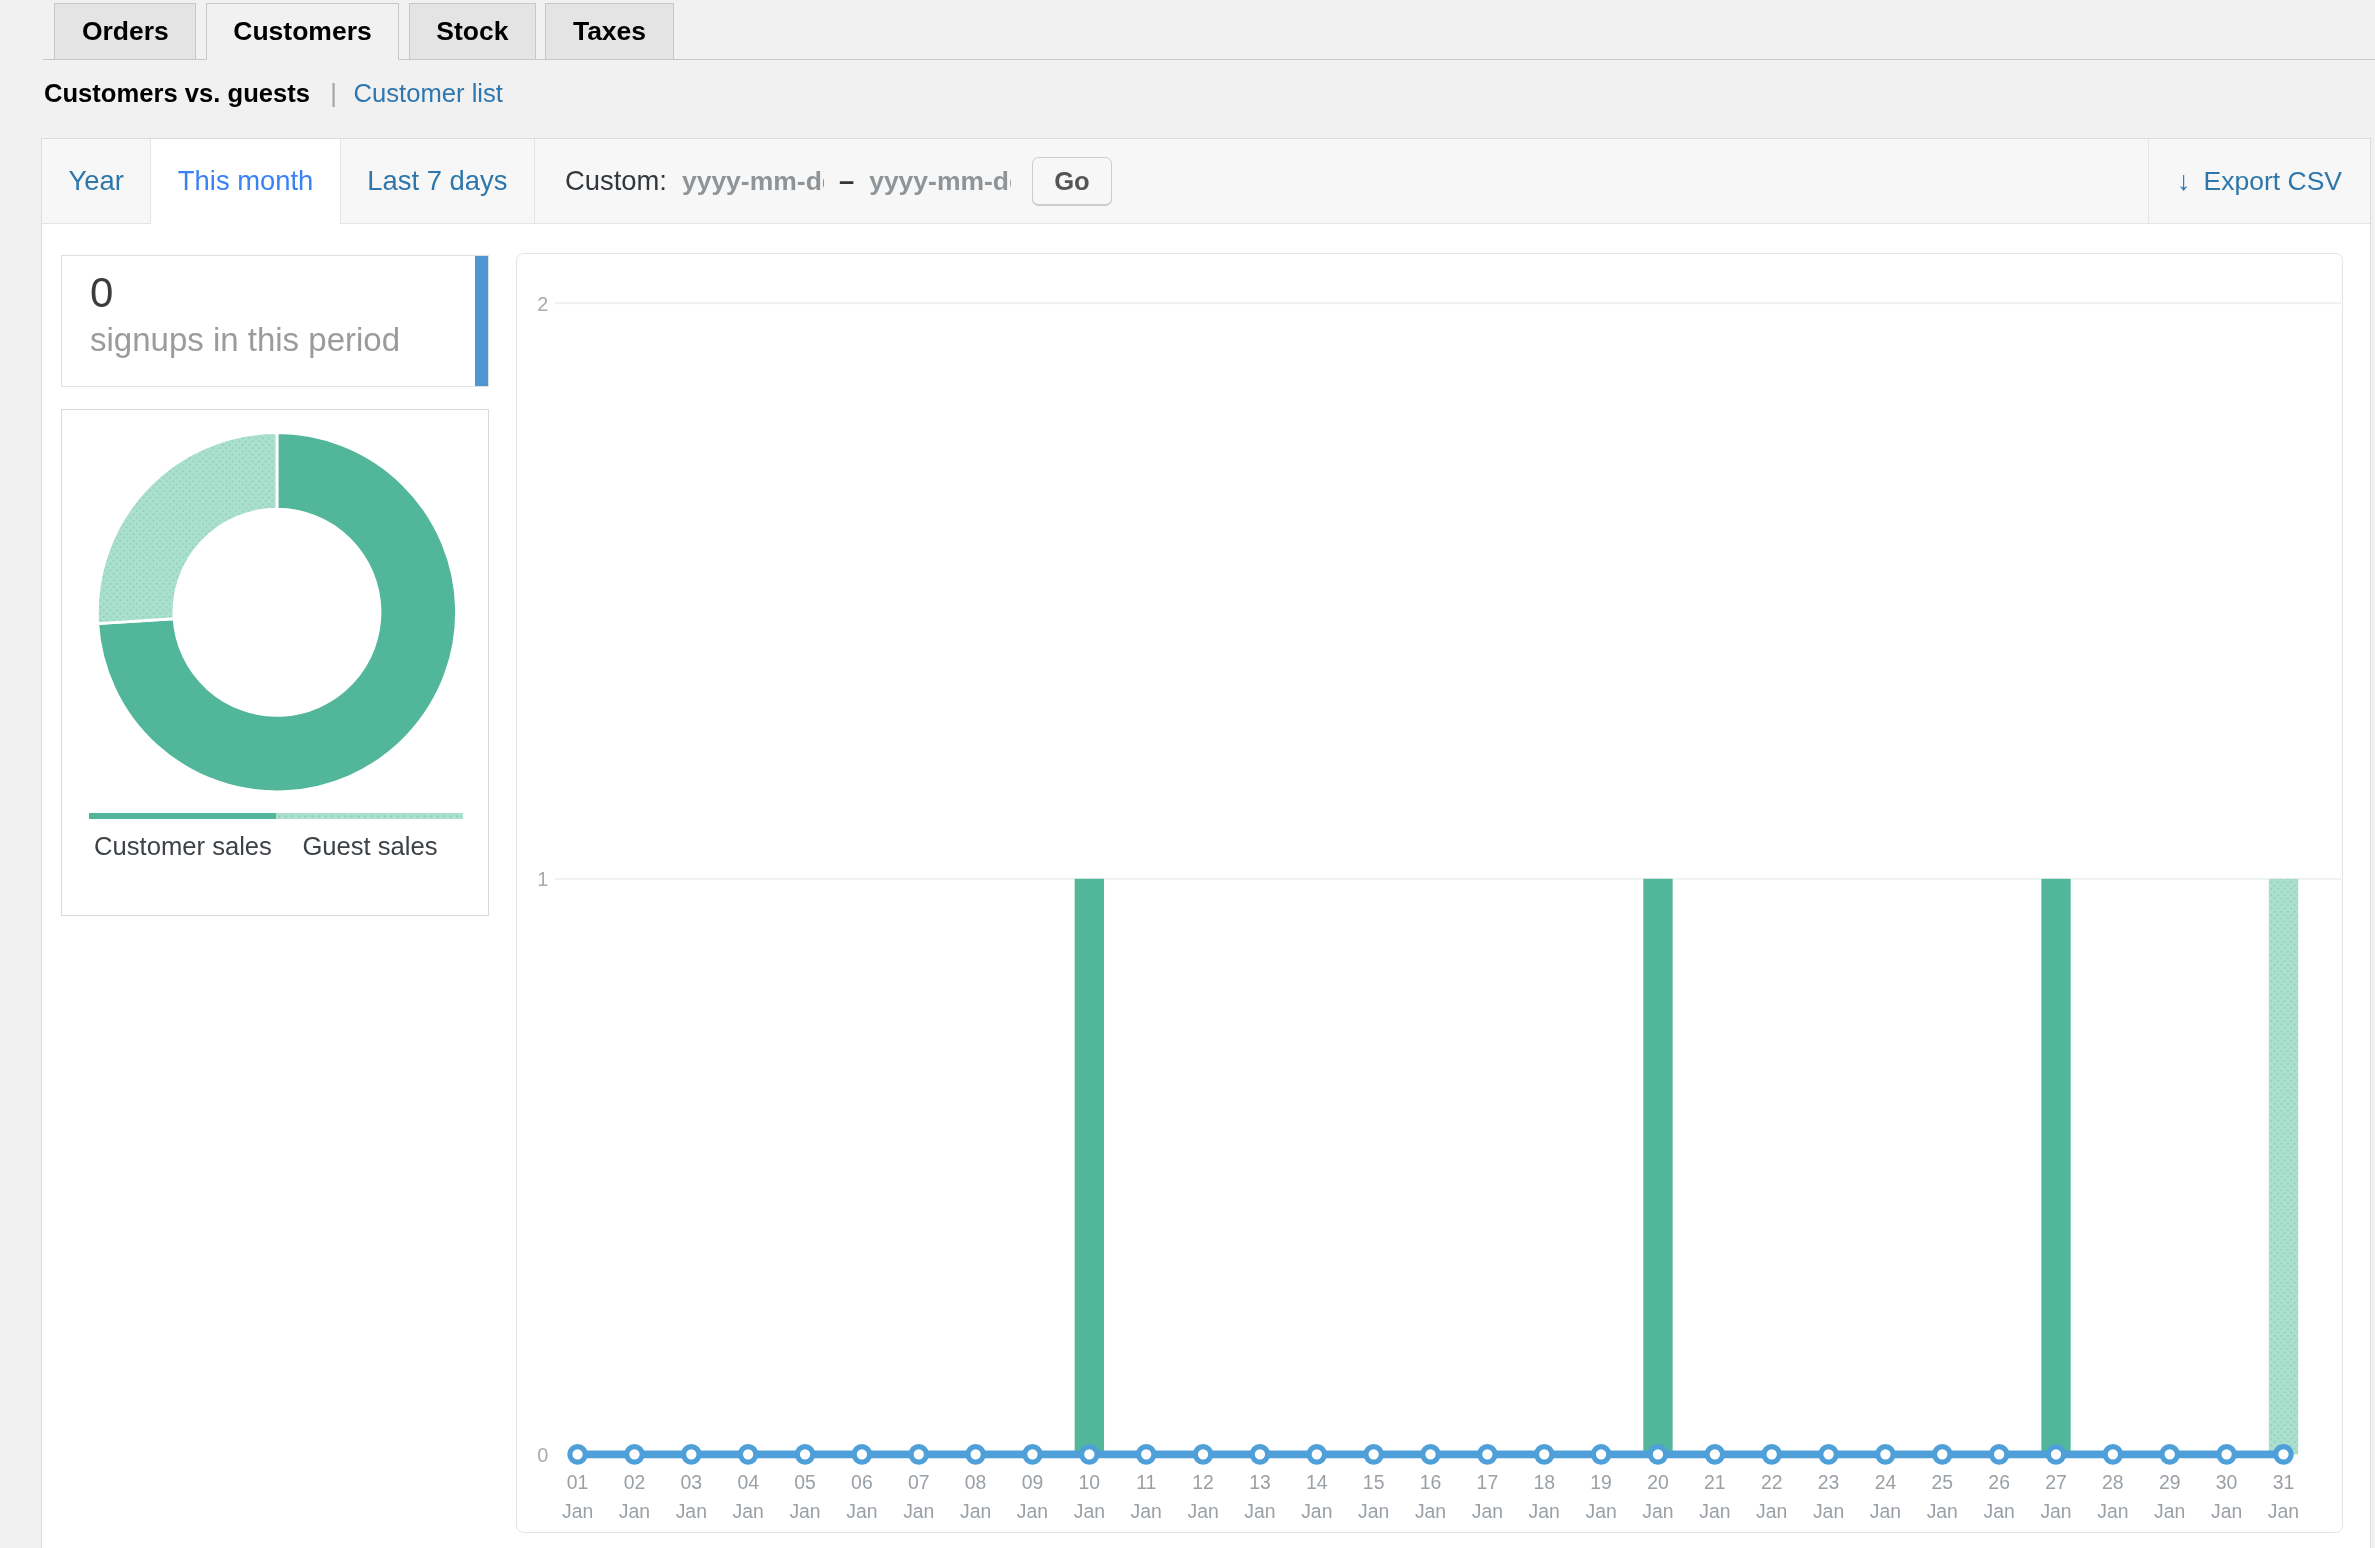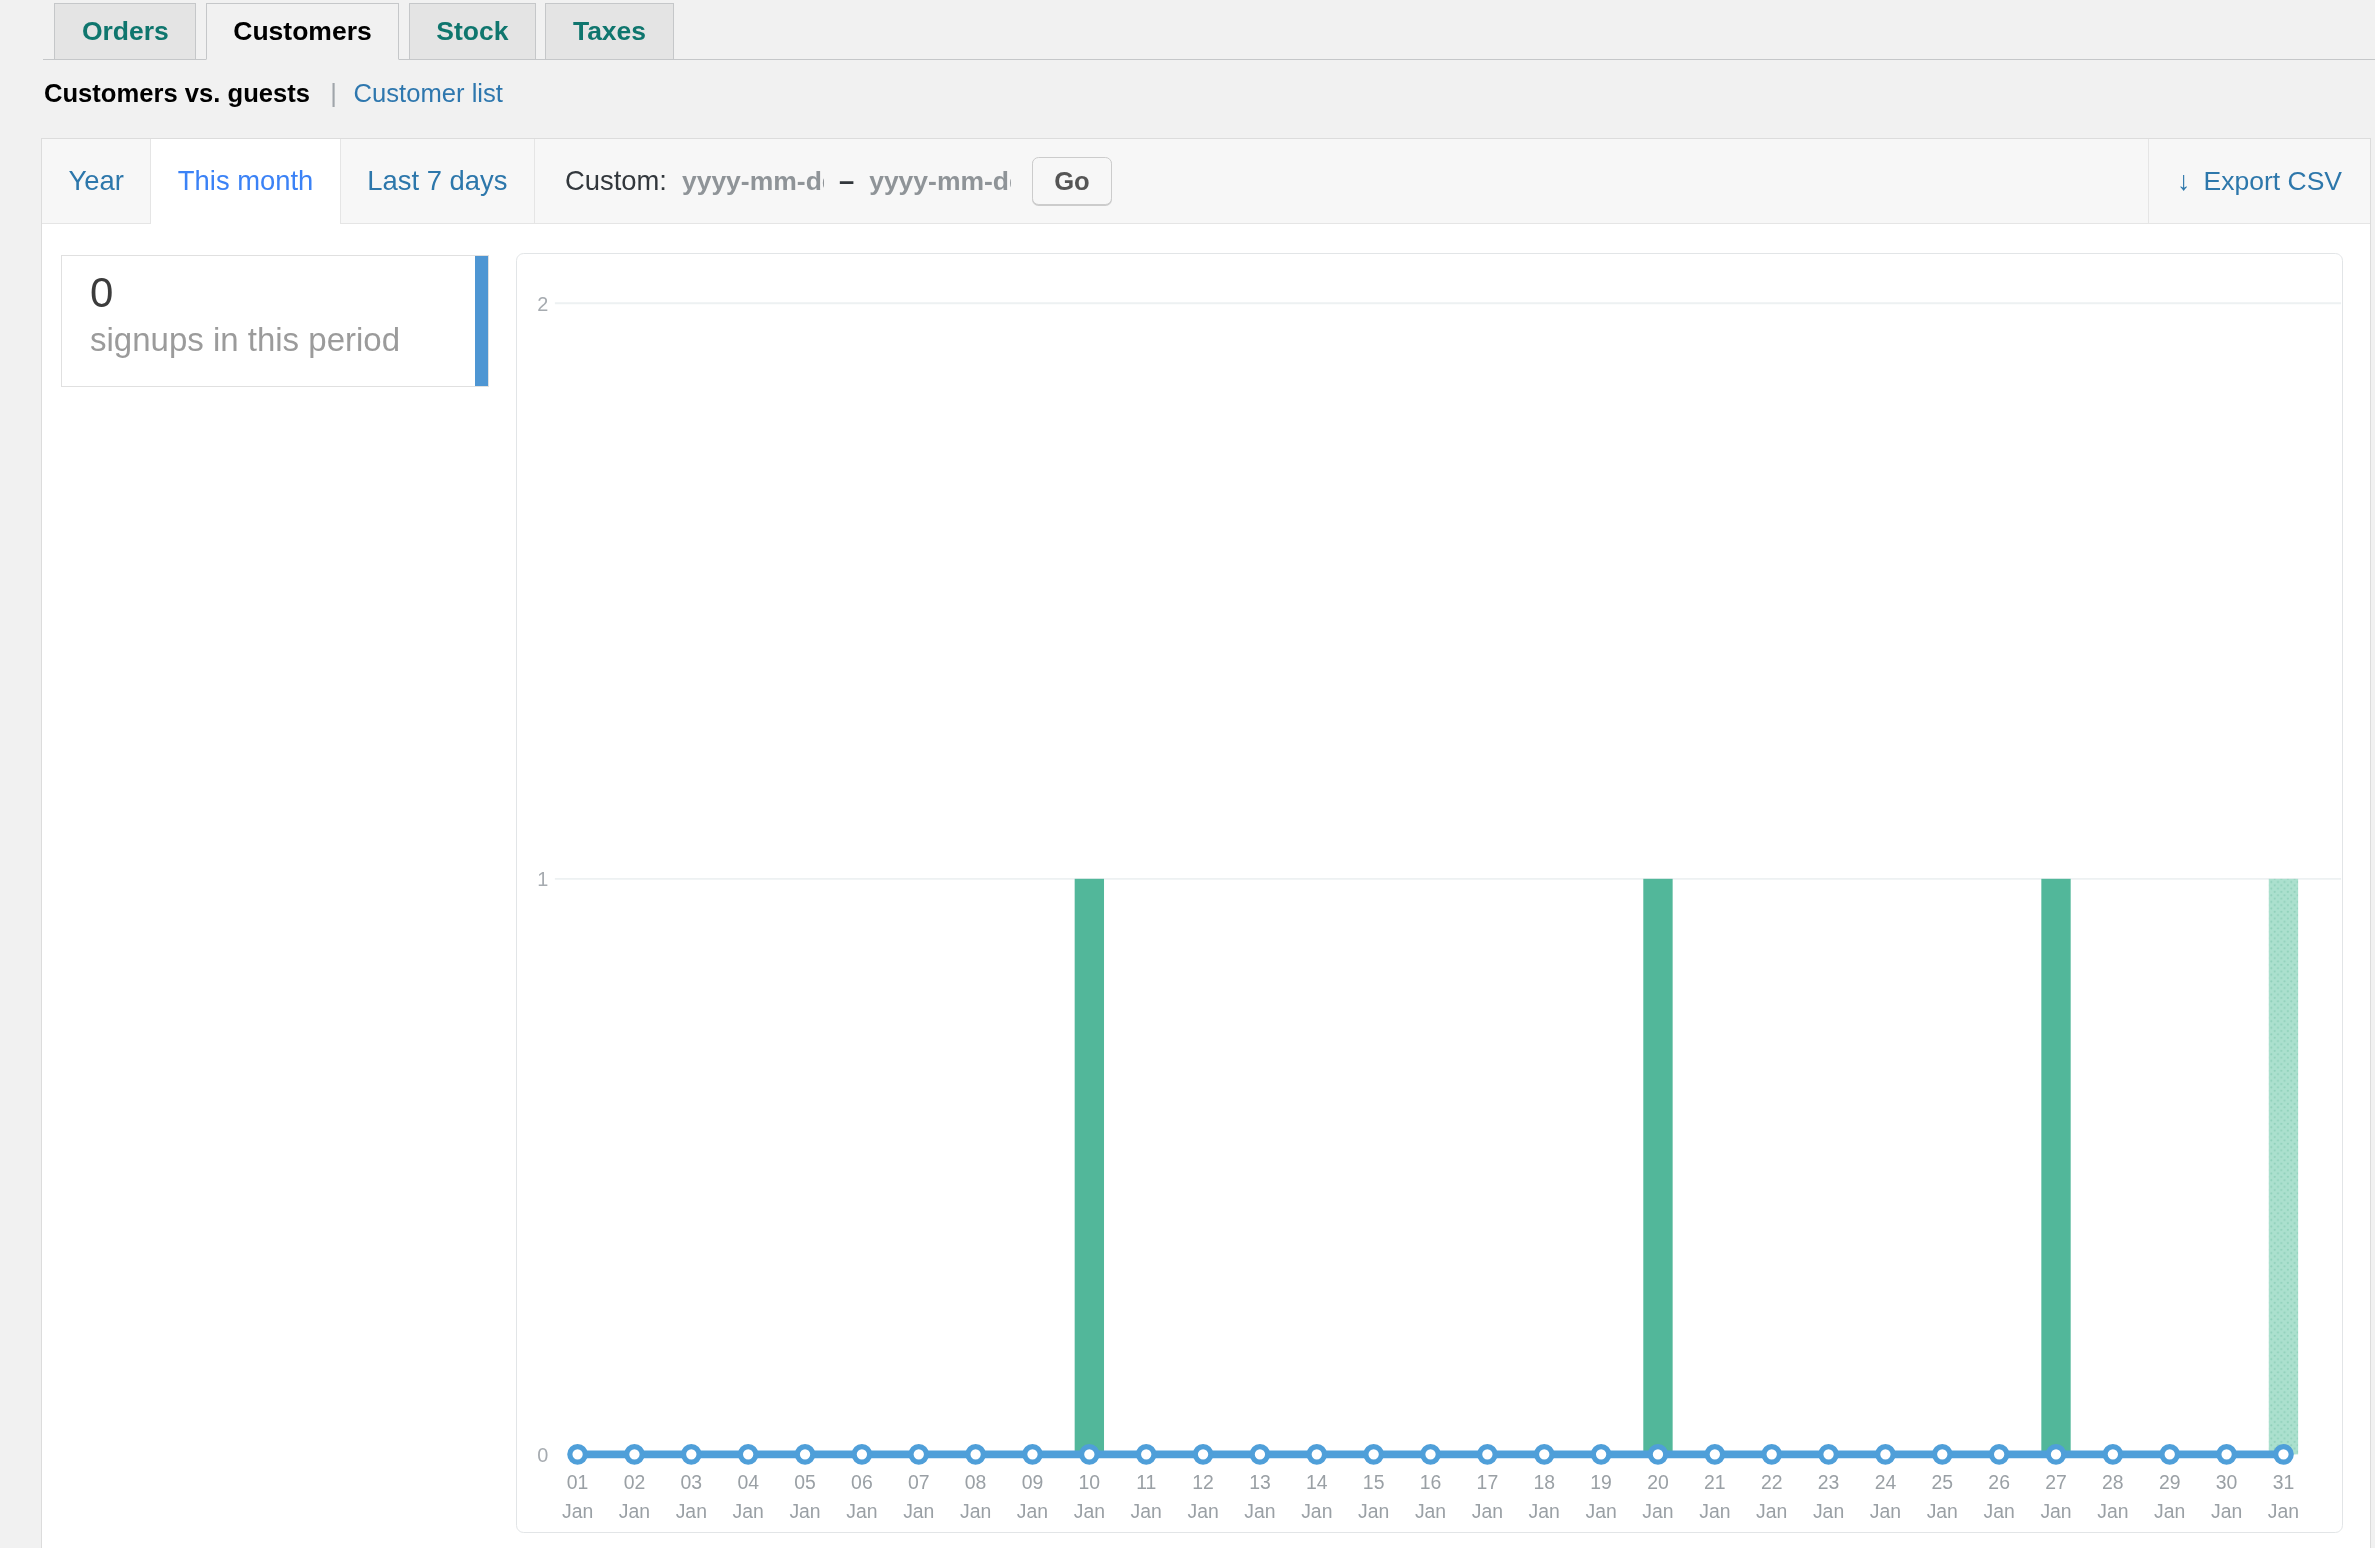--- a/index.html
+++ b/index.html
@@ -4,21 +4,21 @@
 <style>
   * { margin:0; padding:0; box-sizing:border-box; }
   html,body { background:#f1f1f1; }
   body { font-family:"Liberation Sans", sans-serif; }
   .page { position:relative; width:2375px; height:1548px; background:#f1f1f1; overflow:hidden; }
 
   
   .nav-tab-wrapper { position:absolute; top:0; left:43px; right:0; height:60px;
     display:flex; align-items:flex-end; border-bottom:0.9px solid #c5c7c9; }
   .nav-tab { display:inline-block; margin:0 9.5px -0.9px 0; padding:0 26.5px; line-height:55px;
-    font-size:26.5px; font-weight:bold; color:#0f766e; background:#e4e4e4;
+    font-size:26.5px; font-weight:bold; color:#000000; background:#e4e4e4;
     border:0.9px solid #c5c7c9; border-bottom:0.9px solid #c5c7c9; cursor:pointer; white-space:nowrap; }
   .nav-tab:first-child { margin-left:11.4px; }
   .nav-tab.active { background:#f1f1f1; border-bottom:0.9px solid #f1f1f1; color:#000; }
 
   
   .subnav { position:absolute; top:79px; left:44px; font-size:25.6px; color:#444; white-space:nowrap; }
   .subnav .current { font-weight:bold; color:#000; }
   .subnav .sep { color:#a0a5aa; margin:0 9.5px 0 13.2px; }
   .subnav a { color:#2e77ae; text-decoration:none; cursor:pointer; }
 
@@ -105,20 +105,39 @@
     </div>
 
     <div class="content">
 
       <div class="stat-box">
         <div class="stat-value">0</div>
         <div class="stat-label">signups in this period</div>
         <div class="stat-accent" style="background: rgb(78, 150, 211);"></div>
       </div>
 
+      <div class="donut-box">
+        <svg id="donut-svg" width="428" height="397" viewBox="0 0 452 420">
+            <defs>
+              <pattern id="dots-donut" width="7" height="7" patternUnits="userSpaceOnUse">
+                <rect x="0" y="0" width="7" height="7" fill="#abe0ce"></rect>
+                <circle cx="1.8" cy="1.8" r="1.1" fill="#8fd0ba"></circle>
+                <circle cx="5.3" cy="5.3" r="1.1" fill="#8fd0ba"></circle>
+              </pattern>
+            </defs>
+            <path d="M 227 24 A 190 190 0 1 1 37.37492159862839 225.9301987105695 L 118.2150866013184 220.84416662869515 A 109 109 0 1 0 227 105 Z" fill="#52b79a" stroke="#fff" stroke-width="3"></path>
+            <path d="M 37.37492159862839 225.9301987105695 A 190 190 0 0 1 226.99999999999994 24 L 226.99999999999997 105 A 109 109 0 0 0 118.2150866013184 220.84416662869515 Z" fill="url(#dots-donut)" stroke="#fff" stroke-width="3"></path>
+          </svg>
+        <div class="legend-strip">
+          <div class="half" id="legend-half-customer" style="width: 50%; background: rgb(82, 183, 154);"></div>
+          <div class="half" id="legend-half-guest" style="width: 50%; background-color: rgb(171, 224, 206); background-image: radial-gradient(rgb(143, 208, 186) 1px, transparent 1.2px); background-size: 6.6px 6.6px;"></div>
+        </div>
+        <span class="legend-label" style="left:121px;">Customer sales</span>
+        <span class="legend-label" style="left:308px;">Guest sales</span>
+      </div>
 
       <div class="chart-box">
         <svg id="main-chart-svg" width="1826" height="1279" viewBox="0 0 1929 1351">
             <defs>
               <pattern id="dots-main" width="7" height="7" patternUnits="userSpaceOnUse">
                 <rect x="0" y="0" width="7" height="7" fill="#abe0ce"></rect>
                 <circle cx="1.8" cy="1.8" r="1.1" fill="#8fd0ba"></circle>
                 <circle cx="5.3" cy="5.3" r="1.1" fill="#8fd0ba"></circle>
               </pattern>
             </defs>

